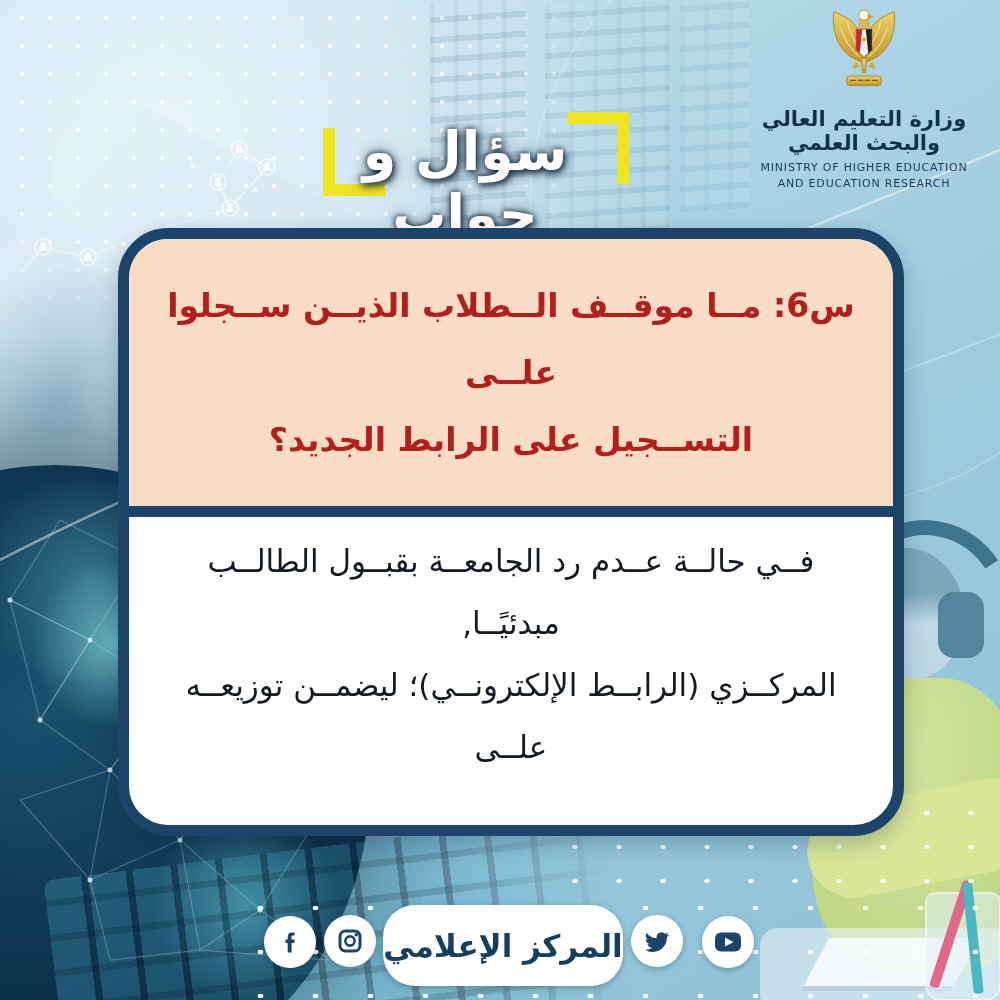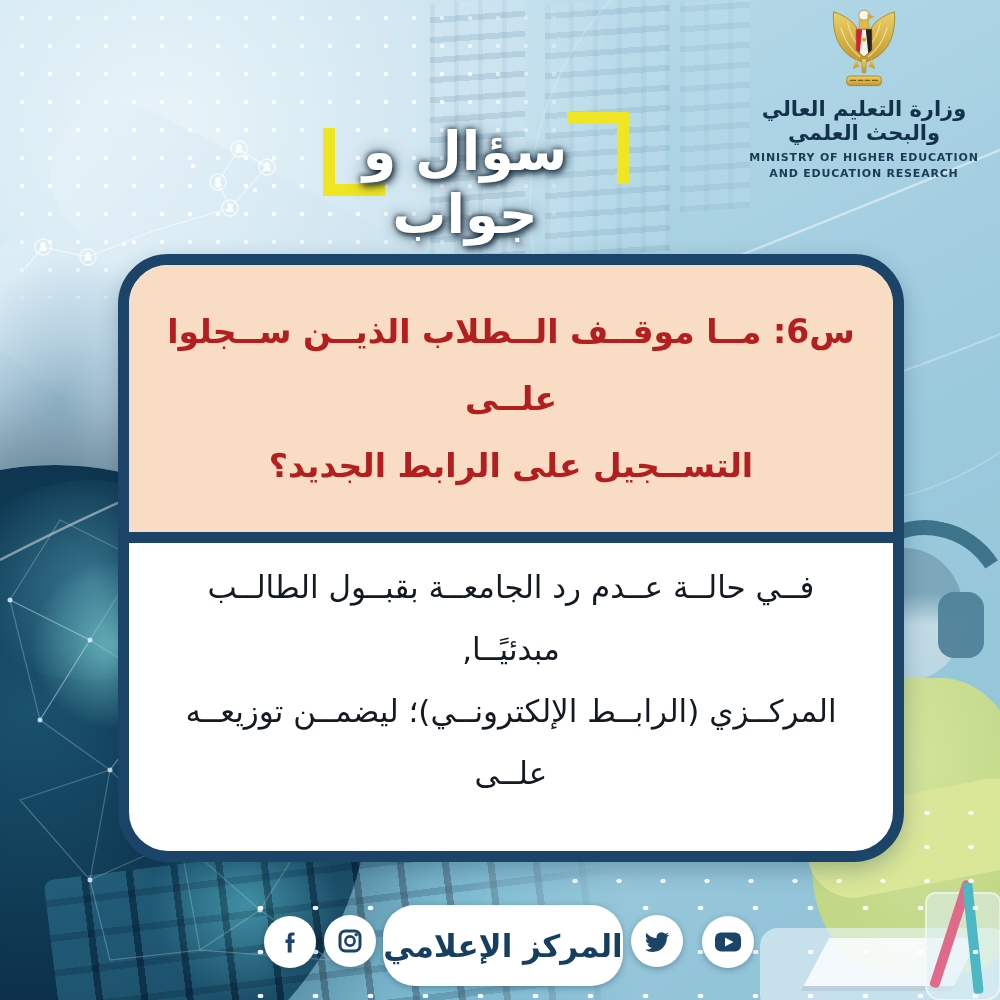--- a/index.html
+++ b/index.html
@@ -62,31 +62,31 @@
   .pencil2{left:968px;top:882px;background:#4db8c4;transform:rotate(-6deg);}
   .dots-b1{left:553px;top:796px;width:447px;height:92px;
     background-image:radial-gradient(rgba(255,255,255,.92) 2.4px,rgba(255,255,255,0) 3px);
     background-size:44px 34px;}
   .dots-b2{left:233px;top:886px;width:767px;height:112px;
     background-image:radial-gradient(rgba(255,255,255,.92) 2.6px,rgba(255,255,255,0) 3.2px);
     background-size:55px 44px;}
   svg.bg-net{left:0;top:0;width:1000px;height:1000px;pointer-events:none;}
   
   .logo{right:10px;top:6px;width:252px;text-align:center;}
-  .logo-arabic{direction:rtl;font-weight:bold;font-size:21px;line-height:1.12;color:#13314a;margin-top:0;}
-  .logo-en{font-weight:bold;font-size:11px;letter-spacing:.8px;line-height:1.45;color:#1b3a54;margin-top:5px;}
+  .logo-arabic{direction:rtl;font-weight:bold;font-size:21px;line-height:1.12;color:#13314a;margin-top:10px;}
+  .logo-en{font-weight:normal;font-size:11px;letter-spacing:.8px;line-height:1.45;color:#1b3a54;margin-top:5px;}
   
   .title{left:300px;top:120px;width:330px;text-align:center;direction:rtl;
     font-size:54px;font-weight:800;color:#ffffff;
     text-shadow:2px 3px 7px rgba(8,26,42,.9),0 0 16px rgba(8,26,42,.55),-1px -1px 5px rgba(8,26,42,.6);}
   .br-tr{left:567px;top:112px;width:50px;height:60px;border-top:12px solid #f0e522;border-right:12px solid #f0e522;}
   .br-bl{left:323px;top:128px;width:50px;height:56px;border-left:12px solid #f0e522;border-bottom:12px solid #f0e522;}
   
   .card{left:118px;top:228px;width:764px;height:586px;border:11px solid #1b4468;border-radius:50px;
-    background:#ffffff;overflow:hidden;box-shadow:0 8px 22px rgba(16,48,76,.28);margin-top:26px;}
+    background:#ffffff;overflow:hidden;box-shadow:0 8px 22px rgba(16,48,76,.28);}
   .q-section{height:267px;background:#f8dcc4;display:flex;flex-direction:column;justify-content:center;
     direction:rtl;text-align:center;color:#b31f1f;font-size:33px;font-weight:800;line-height:67px;padding:0 30px;}
   .q-divider{height:11px;background:#1b4468;}
   .a-section{direction:rtl;text-align:center;color:#141a22;font-size:31px;font-weight:400;line-height:62px;padding:13px 34px 0;}
   
   .social-circle{width:52px;height:52px;border-radius:50%;background:#ffffff;display:flex;align-items:center;justify-content:center;
     box-shadow:0 2px 6px rgba(10,40,60,.3);}
   .fb{left:264px;top:916px;} .ig{left:324px;top:915px;} .tw{left:631px;top:915px;} .yt{left:702px;top:916px;}
   .media-pill{left:383px;top:905px;width:240px;height:81px;border-radius:32px;background:#ffffff;
     display:flex;align-items:center;justify-content:center;box-shadow:0 2px 6px rgba(10,40,60,.3);}

